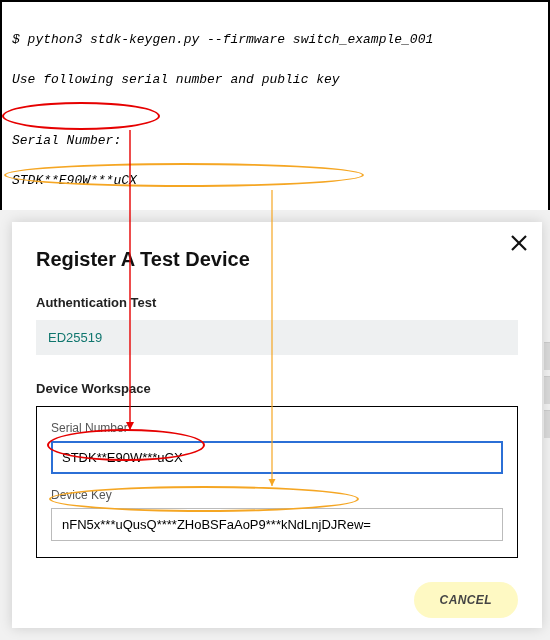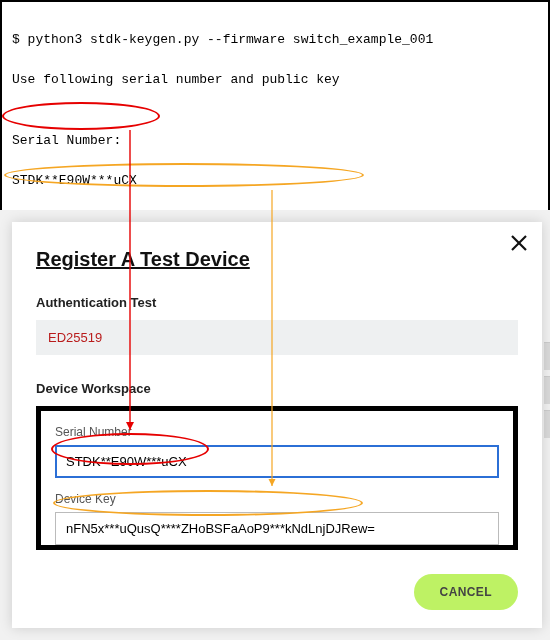--- a/index.html
+++ b/index.html
@@ -1,37 +1,37 @@
 <!DOCTYPE html>
 <html><head>
 <meta charset="utf-8">
 <style>
   * { box-sizing: border-box; margin: 0; padding: 0; }
   body { font-family: -apple-system, BlinkMacSystemFont, "Segoe UI", Arial, sans-serif; background: #e8e8e8; width: 550px; height: 640px; overflow: hidden; position: relative; }
   .terminal-wrap { background: #000; padding: 2px; }
-  .terminal { background: #fff; padding: 8px 10px; font-family: "Courier New", monospace; font-size: 13px; line-height: 1.55; white-space: pre; position: relative; height: 240px; }
+  .terminal { background: #fff; padding: 8px 10px; font-family: "Courier New", monospace; font-size: 13px; line-height: 1.55; white-space: pre; position: relative; height: 240px; font-style: italic; }
   .term-line { position: relative; display: block; }
   .ellipse { position: absolute; border: 2px solid; border-radius: 50%; pointer-events: none; }
   .ell-red { border-color: #e60000; }
   .ell-gold { border-color: #f5a623; }
   .modal-backdrop { position: absolute; top: 210px; left: 0; right: 0; bottom: 0; background: #f1f1f1; }
   .modal { position: absolute; top: 222px; left: 12px; right: 8px; bottom: 12px; background: #fff; box-shadow: 0 0 12px rgba(0,0,0,0.15); padding: 26px 24px 18px 24px; display: flex; flex-direction: column; }
   .modal-close { position: absolute; top: 12px; right: 14px; cursor: pointer; }
   .modal-close svg { width: 18px; height: 18px; }
-  .modal-title { font-size: 20px; font-weight: 700; margin-bottom: 24px; color: #111; text-decoration: underline; }
+  .modal-title { font-size: 20px; font-weight: 700; margin-bottom: 24px; color: #111; }
   .label-main { font-size: 13px; font-weight: 700; color: #222; margin-bottom: 10px; }
-  .readonly-box { background: #eef0f1; padding: 10px 12px; font-size: 13px; color: #b91c1c; margin-bottom: 26px; }
-  .identity-box { border: 5px solid #000000; padding: 14px 14px 0 14px; position: relative; margin-bottom: 24px; }
+  .readonly-box { background: #eef0f1; padding: 10px 12px; font-size: 13px; color: #0f766e; margin-bottom: 26px; }
+  .identity-box { border: 1px solid #000000; padding: 14px 14px 16px 14px; position: relative; margin-bottom: 24px; }
   .sub-label { font-size: 12px; color: #555; margin-bottom: 6px; }
   .input { width: 100%; border: 1px solid #bbb; padding: 8px 10px; font-size: 13px; font-family: inherit; }
   .input-focused { border: 2px solid #2b6fd6; padding: 7px 9px; }
   .input-serial { margin-bottom: 14px; }
   .btn-row { margin-top: auto; display: flex; justify-content: flex-end; gap: 12px; }
   .btn { border: none; border-radius: 22px; padding: 11px 26px; font-size: 12px; font-weight: 700; letter-spacing: 0.4px; cursor: pointer; }
-  .btn-cancel { background: #bef264; color: #444; }
+  .btn-cancel { background: #fef9c3; color: #444; font-style: italic; }
   .btn-primary { background: #1e6bd6; color: #fff; }
   .arrow { position: absolute; pointer-events: none; }
   .stripe { position: absolute; right: 0; width: 6px; background: #d9d9d9; border-top: 1px solid #ccc; }
 </style>
 </head>
 <body>
 
 <div class="terminal-wrap">
   <div class="terminal">
 <span class="term-line">$ python3 stdk-keygen.py --firmware switch_example_001</span>

